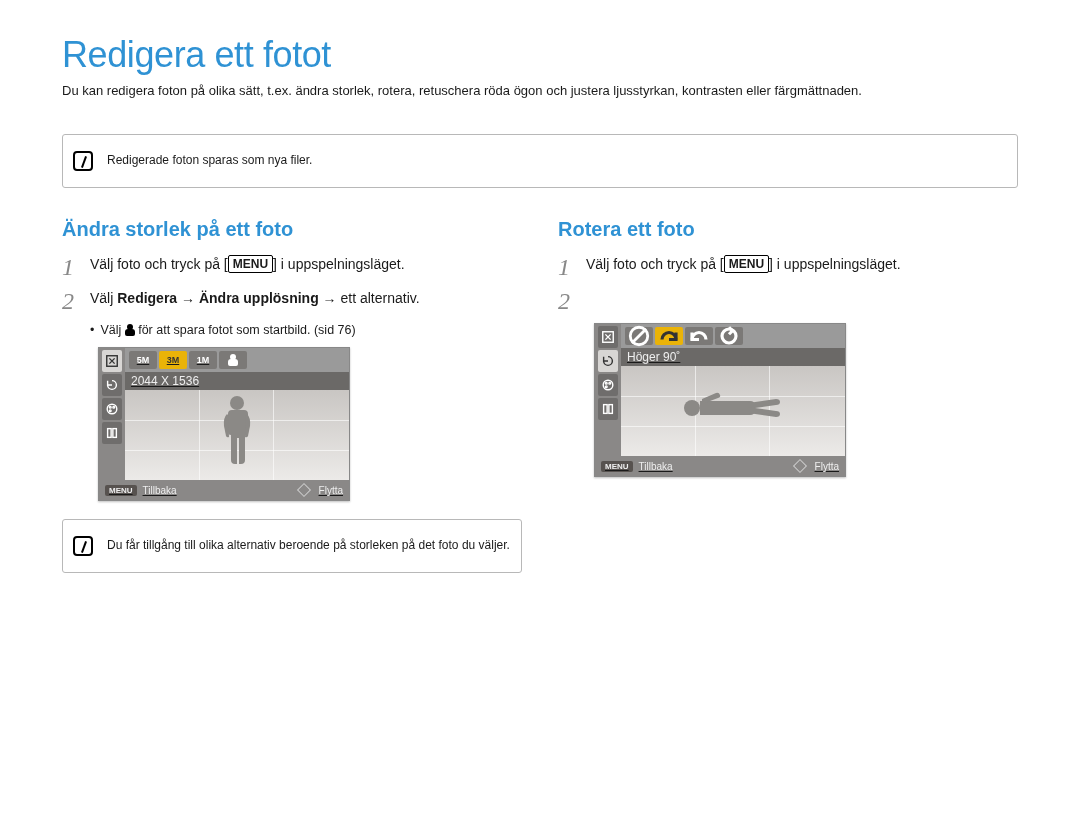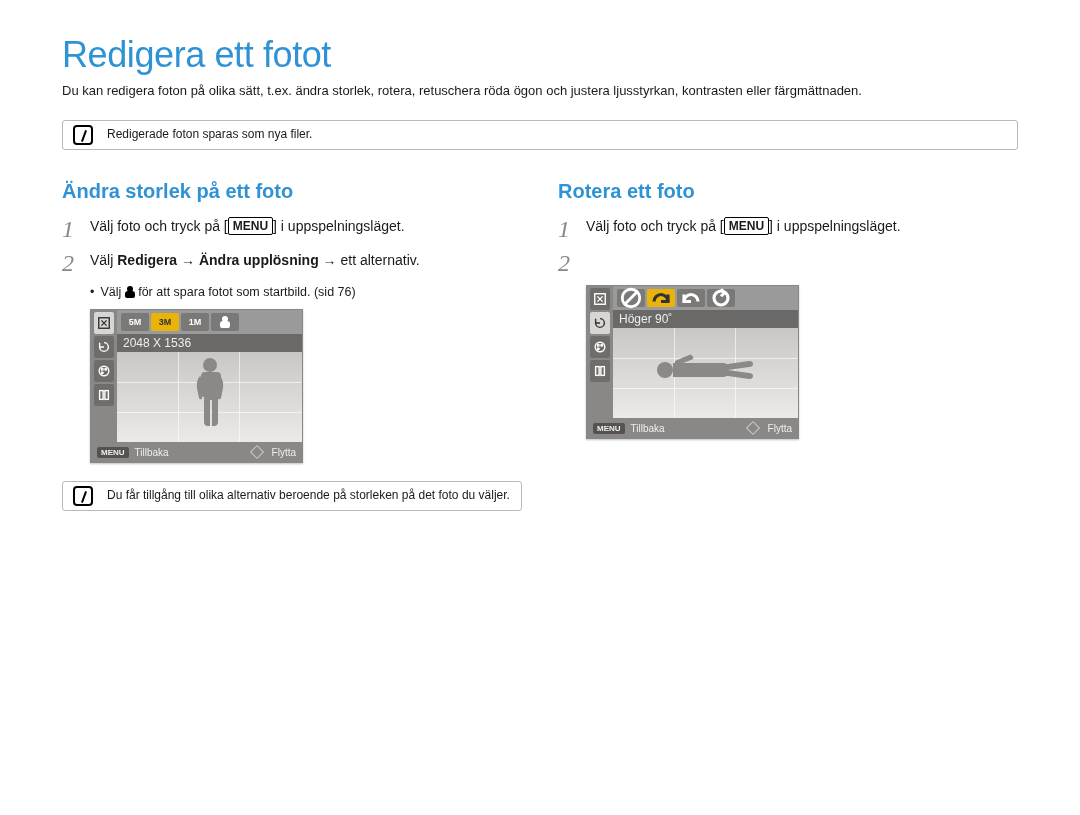--- a/index.html
+++ b/index.html
@@ -29,26 +29,26 @@
     margin: 0 0 6px 0;
     font-weight: 400;
     font-size: 36px;
     color: var(--accent);
     font-stretch: condensed;
     letter-spacing: -0.4px;
   }
   .intro {
     font-size: 13px;
     line-height: 1.4;
-    margin-bottom: 20px;
+    margin-bottom: 34px;
   }
   .note-box {
     border: 1px solid var(--border-gray);
     border-radius: 3px;
-    padding: 4px 10px;
+    padding: 16px 10px;
     display: flex;
     align-items: flex-start;
     gap: 14px;
     margin-bottom: 30px;
   }
   .note-icon {
     width: 20px;
     height: 20px;
     flex: 0 0 20px;
     border: 2px solid #000;
@@ -132,25 +132,26 @@
   }
   .person-glyph::after{
     content:"";
     position:absolute; top:5px; left:0;
     width:10px; height:7px; border-radius:3px 3px 2px 2px;
     background:#000;
   }
 
   
   .shot {
-    width: 213px;
+    width: 252px;
     border: 1px solid #888;
-    margin: 8px 0 18px 28px;
+    margin: 8px 0 18px 36px;
     background: #f5f4f3;
     box-shadow: 0 1px 2px rgba(0,0,0,.25);
+    text-decoration: underline;
   }
   .shot-body {
     display: flex;
     height: 132px;
   }
   .shot-sidebar {
     width: 26px;
     background: #8a8887;
     display: flex;
     flex-direction: column;
@@ -326,21 +327,21 @@
           </div>
           <div class="shot-main">
             <div class="opt-bar">
               <div class="opt">5M</div>
               <div class="opt sel">3M</div>
               <div class="opt">1M</div>
               <div class="opt">
                   <span class="person-glyph" style="filter:invert(1);"></span>
                 </div>
             </div>
-            <div class="caption-bar">2048 X 1536</div>
+            <div class="caption-bar">2044 X 1536</div>
             <div class="preview">
               <div class="grid-lines">
                   <span class="v1"></span>
                   <span class="v2"></span>
                   <span class="h1"></span>
                   <span class="h2"></span>
                 </div>
               <svg class="silhouette-standing" viewBox="0 0 42 86">
                 <g fill="#8b8986">
                   <circle cx="21" cy="9" r="7"></circle>

